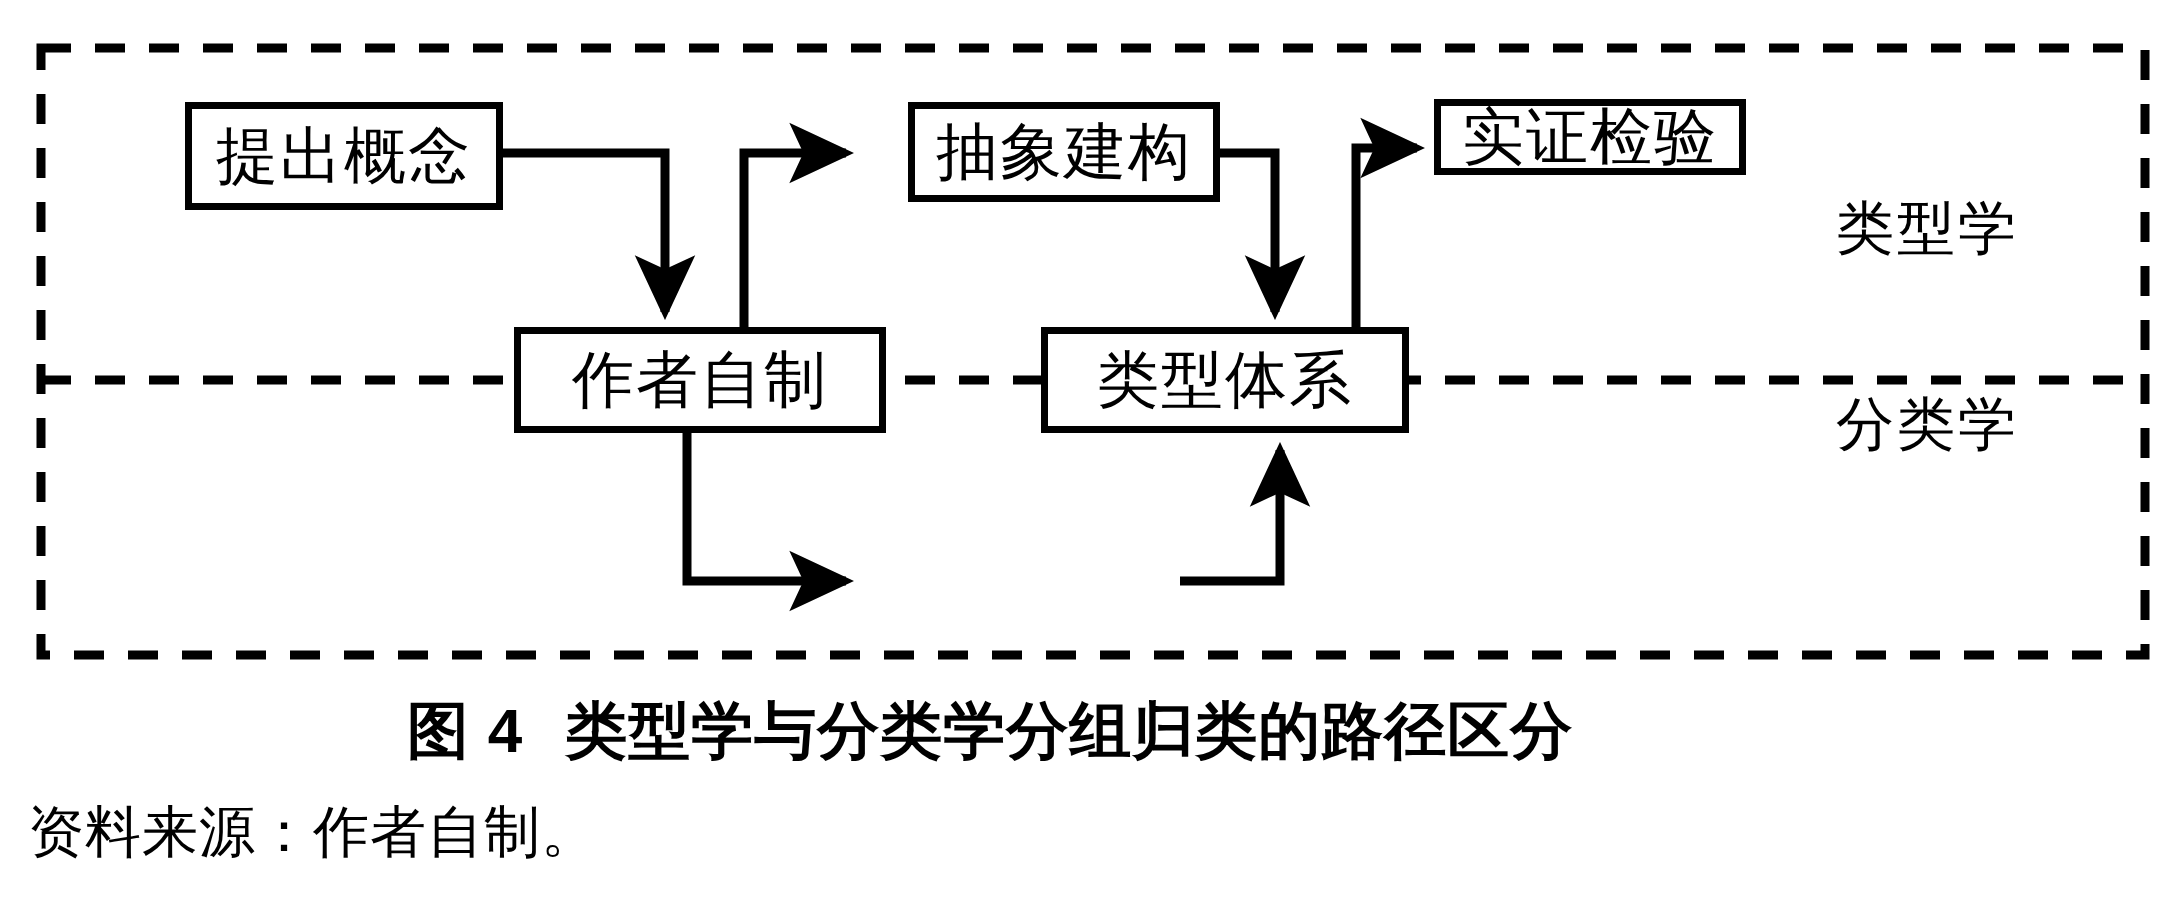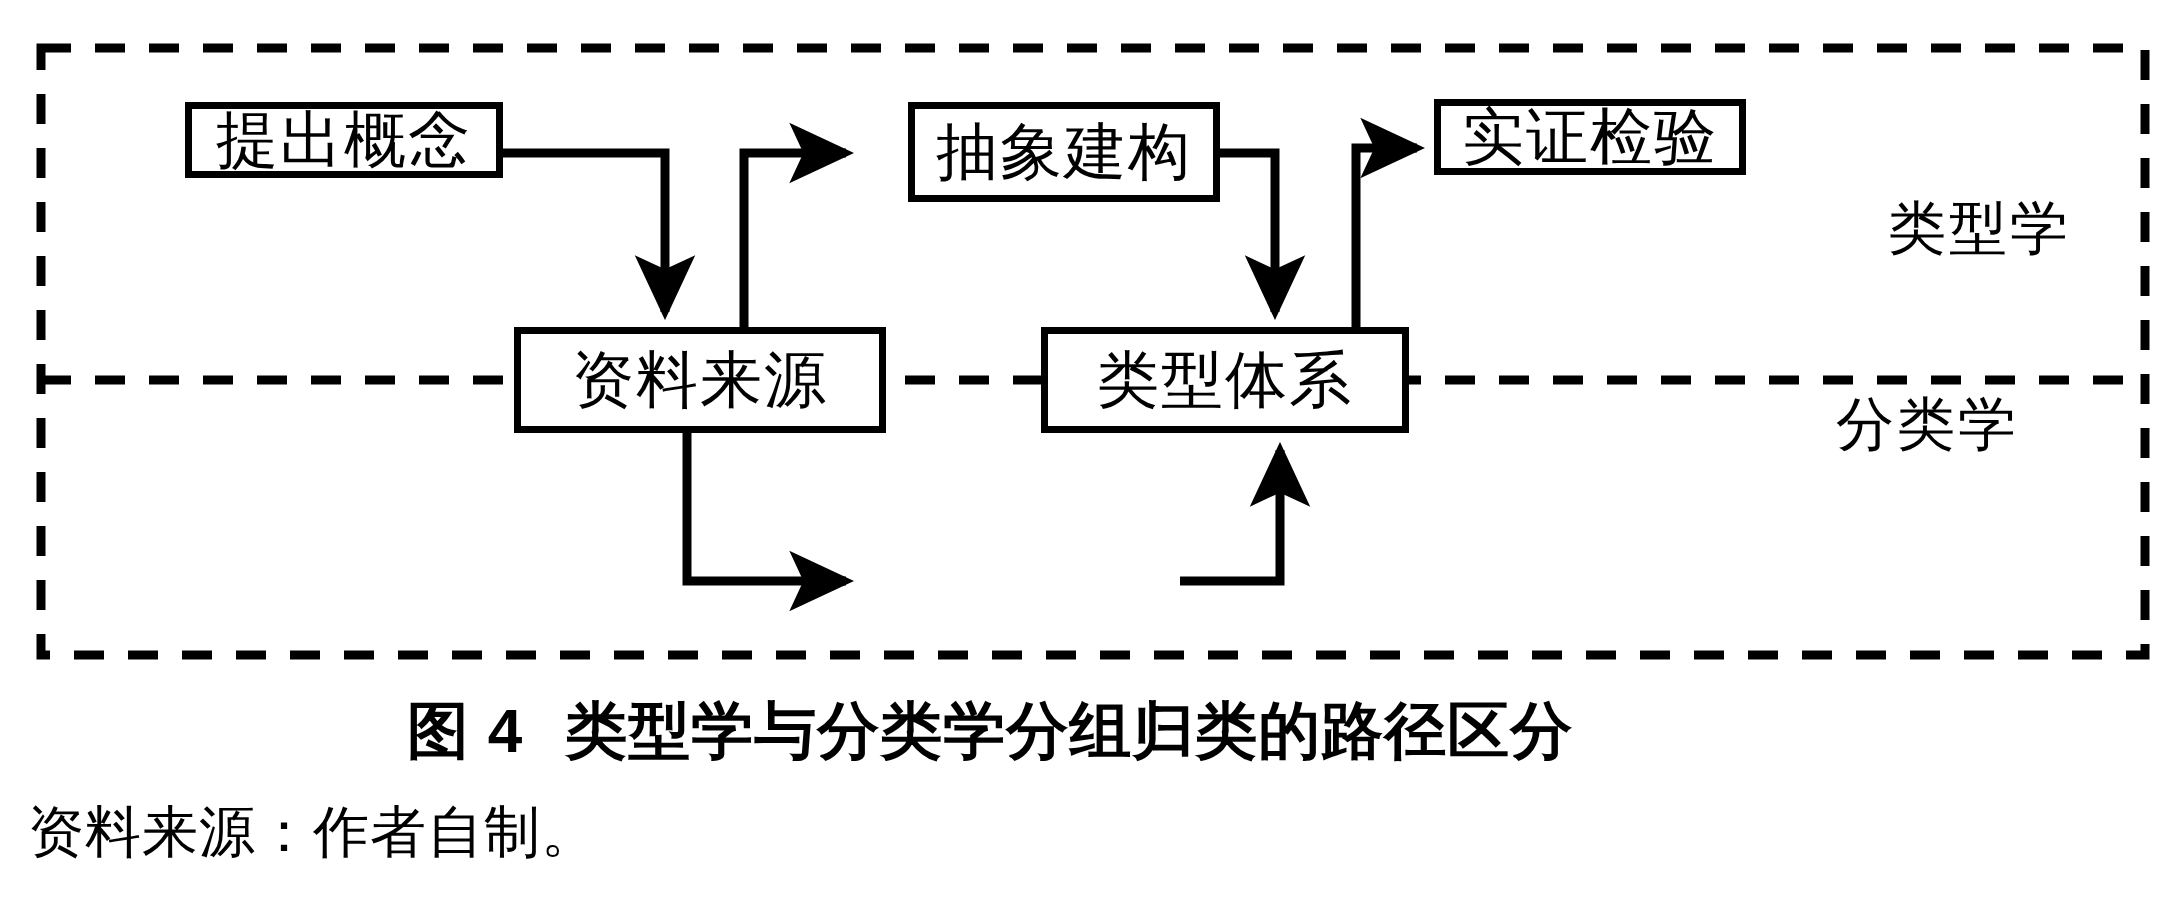--- a/index.html
+++ b/index.html
@@ -47,39 +47,39 @@
   }
   .node-label {
     font-family: "Liberation Serif", "DejaVu Serif", serif;
     font-size: 62px;
     line-height: 1;
     letter-spacing: 2px;
     white-space: nowrap;
     color: #000000;
   }
 
-  #node-tichu   { left: 185px;  top: 102px; width: 318px; height: 76px; }
+  #node-tichu   { left: 185px;  top: 102px; width: 318px; height: 108px; }
   #node-chouxiang { left: 864px; top: 102px; width: 312px; height: 100px; margin-left: 44px; }
   #node-shizheng  { left: 1434px; top: 99px; width: 312px; height: 76px; }
   #node-guancha  { left: 514px;  top: 327px; width: 372px; height: 106px; }
   #node-leixing  { left: 1041px; top: 327px; width: 368px; height: 106px; }
   #node-tiqu     { left: 864px;  top: 529px; width: 316px; height: 104px; }
 
   
   .region-label {
     position: absolute;
     font-family: "Liberation Serif", "DejaVu Serif", serif;
     font-size: 58px;
     line-height: 1;
     letter-spacing: 3px;
     white-space: nowrap;
     color: #000000;
     z-index: 4;
   }
-  #region-typology { left: 1888px; top: 200px; text-align: right; }
+  #region-typology { left: 1836px; top: 200px; text-align: right; }
   #region-taxonomy { left: 1836px; top: 396px; text-align: center; }
 
   
   #caption-block {
     position: absolute;
     left: 0;
     top: 690px;
     width: 2182px;
     height: 224px;
   }
@@ -149,21 +149,21 @@
 
     <div class="node-box" id="node-chouxiang">
       <span class="node-label">抽象建构</span>
     </div>
 
     <div class="node-box" id="node-shizheng">
       <span class="node-label">实证检验</span>
     </div>
 
     <div class="node-box" id="node-guancha">
-      <span class="node-label">资料来源</span>
+      <span class="node-label">作者自制</span>
     </div>
 
     <div class="node-box" id="node-leixing">
       <span class="node-label">类型体系</span>
     </div>
 
 
     <div class="region-label" id="region-typology">类型学</div>
     <div class="region-label" id="region-taxonomy">分类学</div>
 

